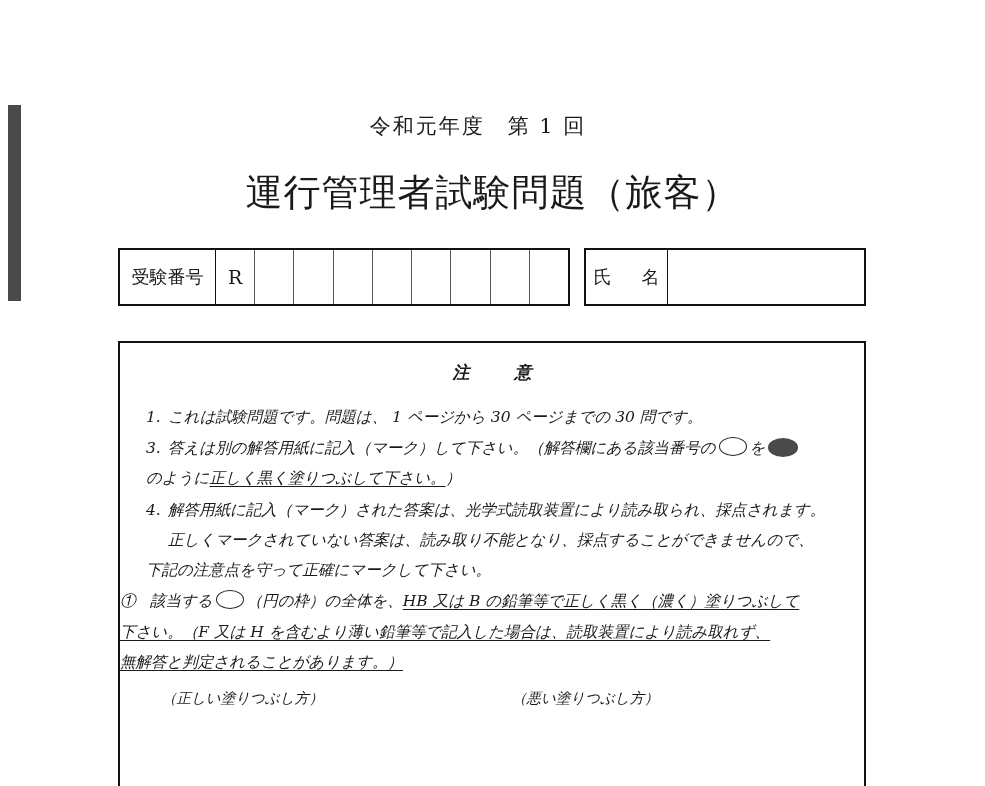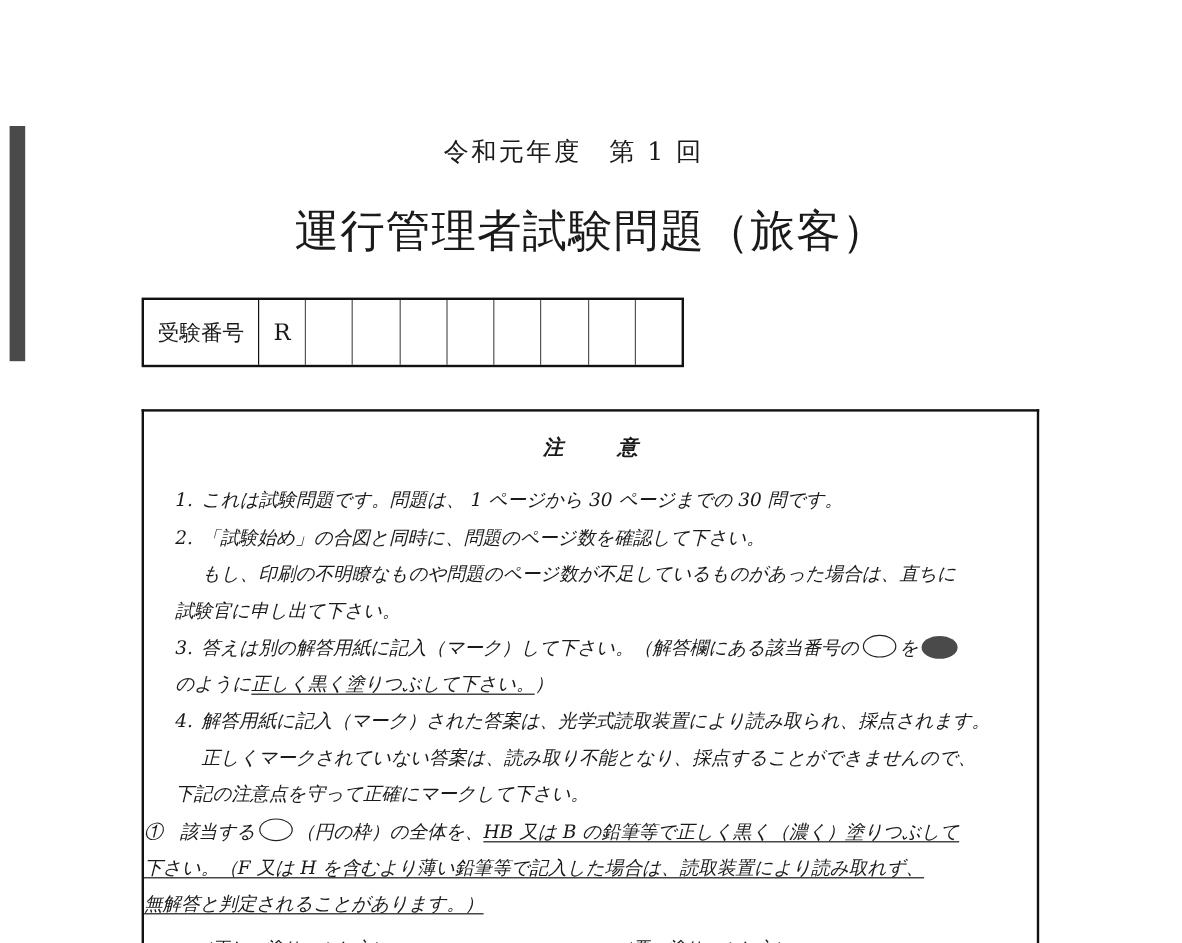--- a/index.html
+++ b/index.html
@@ -234,38 +234,37 @@
       <div class="exam-cell"></div>
       <div class="exam-cell"></div>
       <div class="exam-cell"></div>
       <div class="exam-cell"></div>
       <div class="exam-cell"></div>
       <div class="exam-cell"></div>
       <div class="exam-cell"></div>
     </div>
   </div>
 
+  <div class="name-box">
+    <div class="name-label">氏　名</div>
+    <div class="name-field"></div>
+  </div>
 
 </div>
 
 <div class="notice-box">
 
   <div class="notice-heading">注　意</div>
 
   <ul class="notice-list">
 
     <li class="notice-item">
       <span class="num">1.</span><span>これは試験問題です。問題は、 1 ページから 30 ページまでの 30 問です。</span>
     </li>
 
-    <li class="notice-item">
-      <span class="num">2.</span><span>「試験始め」の合図と同時に、問題のページ数を確認して下さい。</span>
-      <span class="cont">もし、印刷の不明瞭なものや問題のページ数が不足しているものがあった場合は、直ちに</span>
-      <span class="cont noindent">試験官に申し出て下さい。</span>
-    </li>
 
     <li class="notice-item">
       <span class="num">3.</span><span>答えは別の解答用紙に記入（マーク）して下さい。（解答欄にある該当番号の</span><span class="circ"></span><span>を</span><span class="circ-filled"></span>
       <span class="cont noindent"><span>のように</span><span class="u">正しく黒く塗りつぶして下さい。</span><span>）</span></span>
     </li>
 
     <li class="notice-item">
       <span class="num">4.</span><span>解答用紙に記入（マーク）された答案は、光学式読取装置により読み取られ、採点されます。</span>
       <span class="cont">正しくマークされていない答案は、読み取り不能となり、採点することができませんので、</span>
       <span class="cont noindent">下記の注意点を守って正確にマークして下さい。</span>

